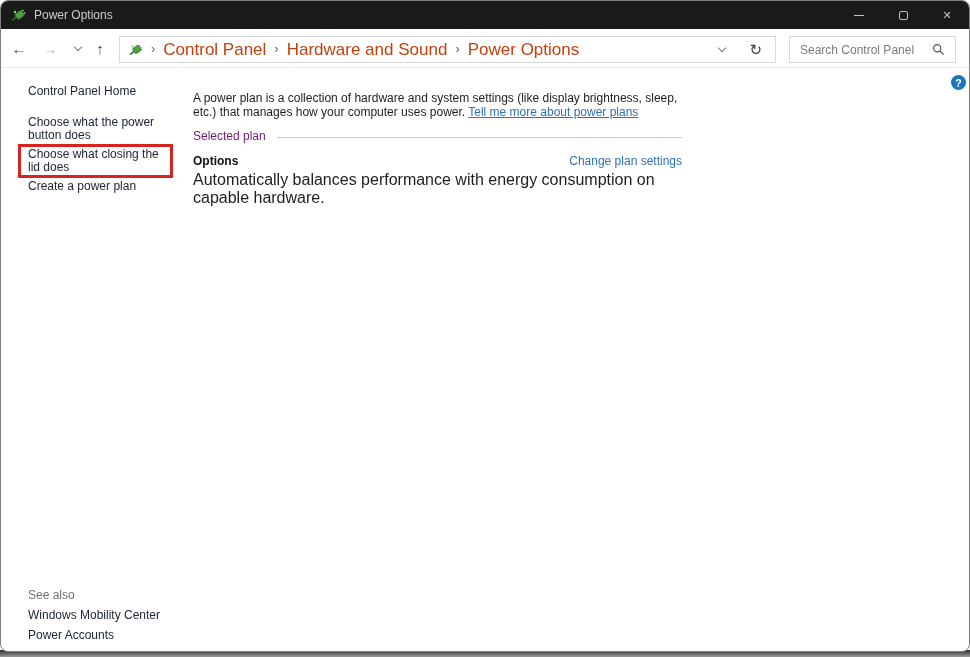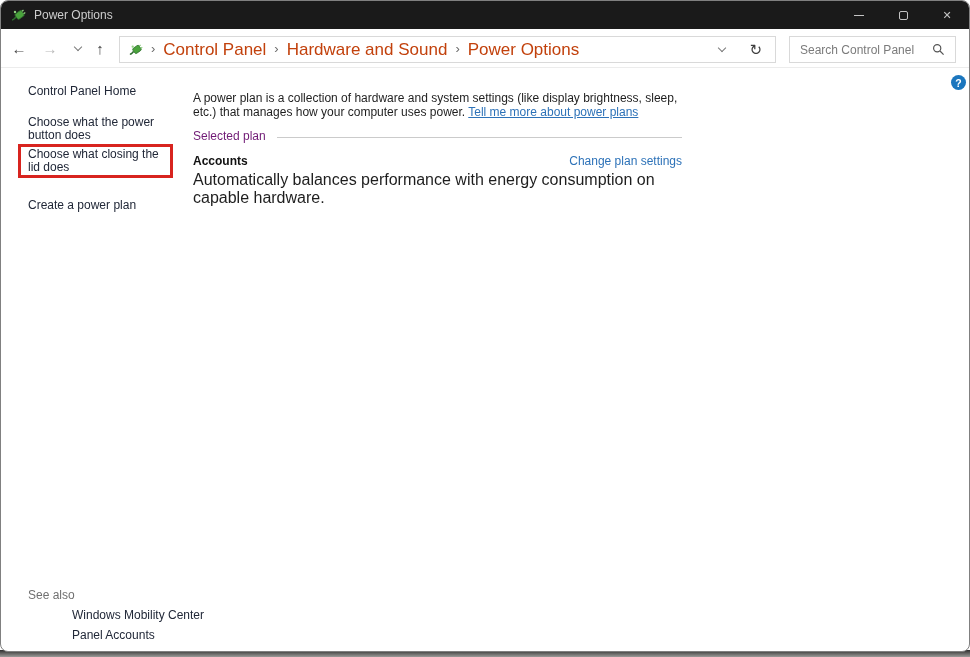--- a/index.html
+++ b/index.html
@@ -47,27 +47,27 @@
   .search-svg { flex:0 0 auto; margin-left:6px; }
 
   
   .side-link { display:block; font-size:12px; line-height:13px; color:#212838;
     text-decoration:none; cursor:pointer; }
   .cp-home { position:absolute; left:27px; top:84px; }
   .task-list { position:absolute; left:27px; top:115px; width:154px; }
   .task { margin-bottom:6px; }
   .task-first { margin-bottom:2px; }
   .red-box { border:3px solid #d8241f; margin-left:-10px; padding:1px 2px 1px 7px;
-    width:155px; margin-bottom:21px; }
+    width:155px; margin-bottom:2px; }
   .task-with-icon { position:relative; margin-top:6px; }
   .sleep-icon { position:absolute; left:-19px; top:1px; width:13px; height:13px; border-radius:50%;
     background:radial-gradient(circle at 35% 28%, #a9bdcb 0%, #49627a 40%, #121b26 85%); }
   .see-also { position:absolute; left:27px; top:587px; }
   .see-also-title { font-size:12px; color:#707070; margin-bottom:7px; }
-  .see-also .side-link { margin-bottom:7px;margin-left:44px; }
+  .see-also .side-link { margin-bottom:7px; }
 
   
   .main { position:absolute; left:192px; top:90px; width:489px; }
   .main h1 { font-size:15.5px; font-weight:400; color:#2b5382; margin-bottom:10px; }
   .intro { font-size:12px; line-height:14px; color:#1e1e1e; margin-bottom:10px; }
   .link { color:#2d72b8; text-decoration:none; cursor:pointer; }
   .link-u { text-decoration:underline; }
   .selected-row { display:flex; align-items:center; }
   .selected-label { font-size:12px; color:#701a75; white-space:nowrap; }
   .rule { flex:1; height:1px; background:#cbcbcb; margin-left:11px; margin-top:2px; }
@@ -162,31 +162,31 @@
       <a class="side-link task task-first">Choose what the power button does</a>
       <div class="red-box">
         <a class="side-link">Choose what closing the lid does</a>
       </div>
       <a class="side-link task">Create a power plan</a>
     </div>
 
     <div class="see-also">
       <div class="see-also-title">See also</div>
       <a class="side-link">Windows Mobility Center</a>
-      <a class="side-link">Panel Accounts</a>
+      <a class="side-link">Power Accounts</a>
     </div>
 
     <div class="main">
       <p class="intro"><span>A power plan is a collection of hardware and system settings (like display brightness, sleep, etc.) that manages how your computer uses power. </span><a class="link link-u">Tell me more about power plans</a></p>
       <div class="selected-row">
         <span class="selected-label">Selected plan</span>
         <span class="rule"></span>
       </div>
       <div class="plan-row">
-        <span class="plan-name">Accounts</span>
+        <span class="plan-name">Options</span>
         <a class="link plan-action">Change plan settings</a>
       </div>
       <div class="plan-desc">Automatically balances performance with energy consumption on capable hardware.</div>
     </div>
 
     <div class="help-btn">
       <span>?</span>
     </div>
 
   </div>

